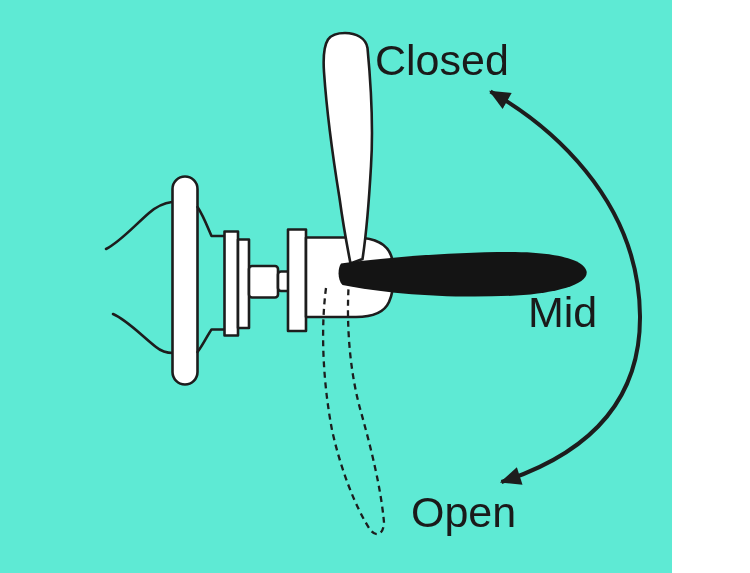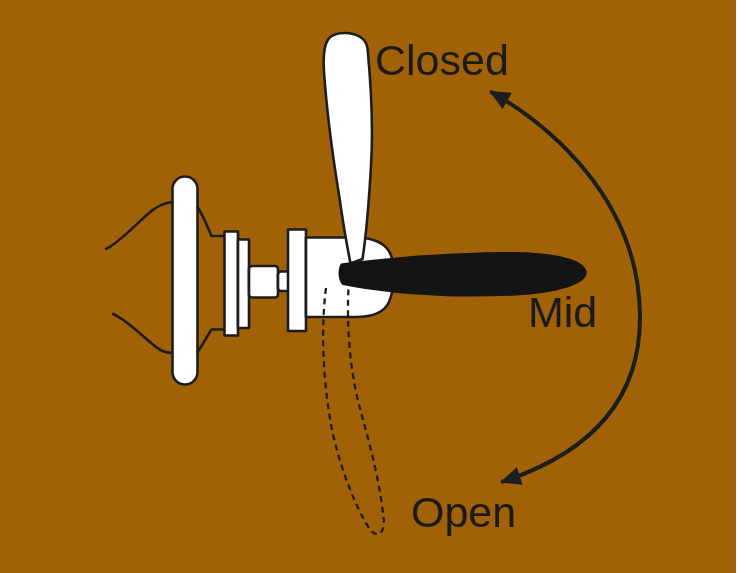--- a/index.html
+++ b/index.html
@@ -2,23 +2,23 @@
 <html><head>
 <meta charset="utf-8">
 <style>
   html, body {
     margin: 0;
     padding: 0;
     background: #ffffff;
   }
   .stage {
     position: relative;
-    width: 736px;
+    width: 672px;
     height: 573px;
-    background: #a16207;
+    background: #5eead4;
     overflow: hidden;
   }
   svg {
     display: block;
   }
   .label-text {
     font-family: "Liberation Sans", sans-serif;
     font-size: 43px;
     fill: #1a1a1a;
   }

